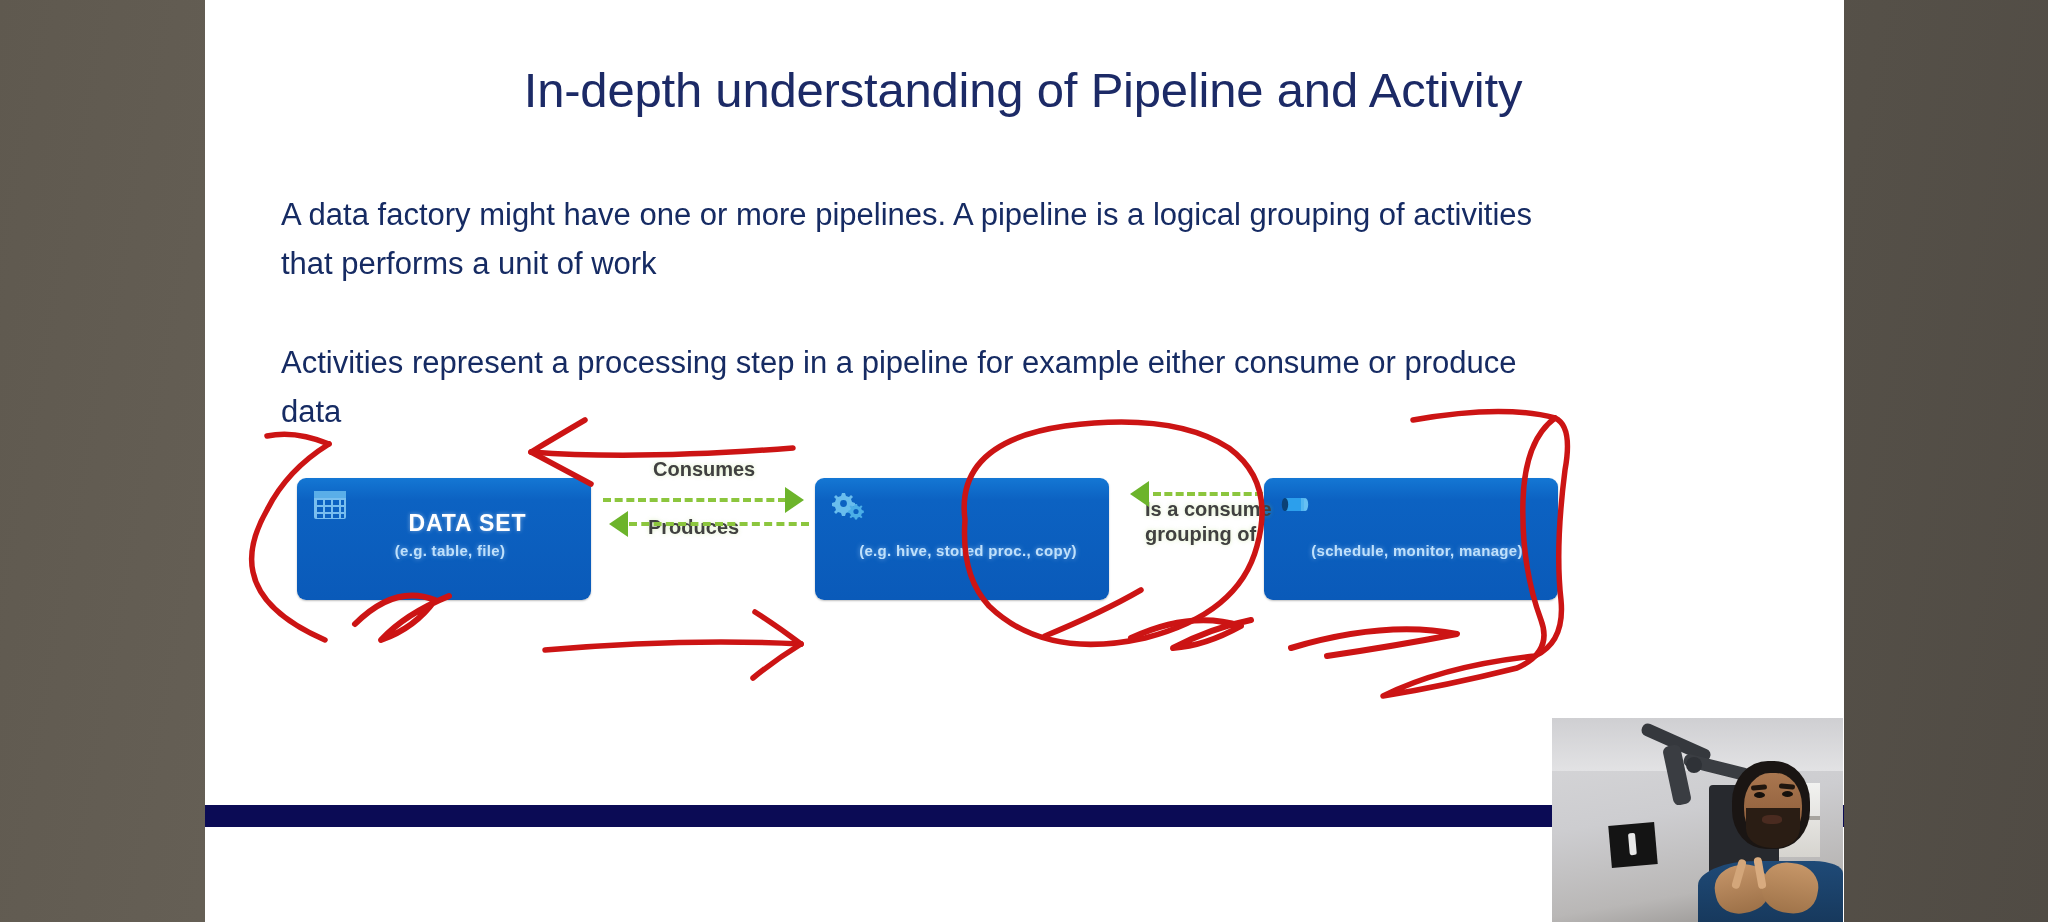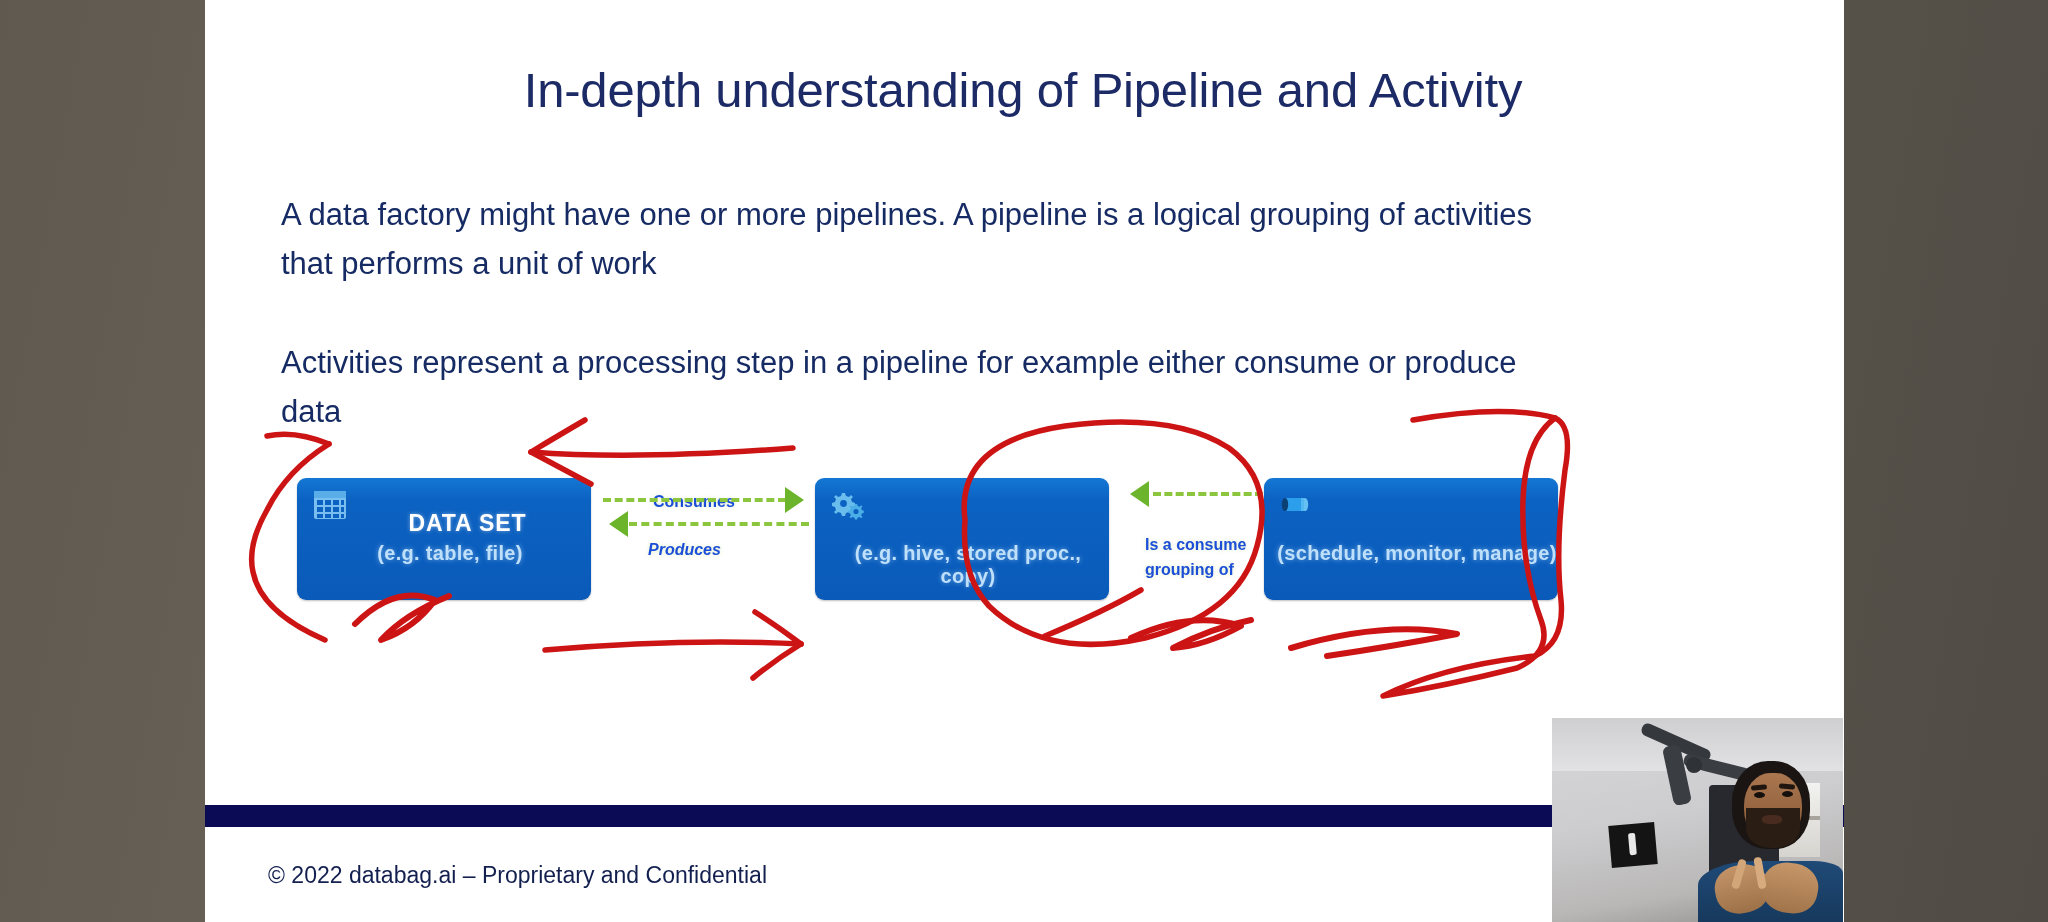--- a/index.html
+++ b/index.html
@@ -66,45 +66,44 @@
     font-weight: bold;
     letter-spacing: 0.9px;
     color: #ffffff;
     text-shadow: 0 0 4px rgba(255,255,255,.45);
     padding-left: 47px;
   }
   .node .n-sub {
     position: absolute;
     left: 12px; right: 0; top: 64px;
     text-align: center;
-    font-size: 20px;
+    font-size: 15px;
     font-weight: bold;
     letter-spacing: .3px;
     color: #bfe0fb;
     text-shadow: 0 0 5px rgba(180,220,255,.6);
   }
   .node .n-icon {
     position: absolute;
     left: 16px; top: 12px;
     width: 34px; height: 30px;
     opacity: .95;
   }
   #node-dataset  { left: 92px;  width: 294px; }
   #node-activity { left: 610px; width: 294px; }
   #node-pipeline { left: 1059px;width: 294px; }
 
   
   .glabel {
     position: absolute;
-    color: #1d4ed8;
+    color: #404040;
     font-weight: bold;
-    font-size: 16px;
+    font-size: 20px;
     text-shadow: 0 0 4px rgba(160,210,90,.35);
     white-space: nowrap;
-    margin-top: 35px;
   }
   .dline {
     position: absolute;
     height: 0;
     border-top: 4px dashed #8cc63e;
   }
   .tri { position: absolute; width: 0; height: 0; }
   .tri-r { border-left: 19px solid #6cb42b; border-top: 13px solid transparent; border-bottom: 13px solid transparent; }
   .tri-l { border-right: 19px solid #6cb42b; border-top: 13px solid transparent; border-bottom: 13px solid transparent; }
 
@@ -239,21 +238,21 @@
             <rect x="21" y="8" width="3" height="13" fill="#57bcf4"></rect>
           </svg>
         </span>
         <div class="n-sub">(schedule, monitor, manage)</div>
       </div>
 
       <div class="glabel" style="left:448px; top:38px;">Consumes</div>
       <div class="dline" style="left:398px; top:78px; width:183px;"></div>
       <div class="tri tri-r" style="left:580px; top:67px;"></div>
 
-      <div class="glabel" style="left:443px; top:86px;font-style:italic;">Produces</div>
+      <div class="glabel" style="left:443px; top:96px;">Produces</div>
       <div class="dline" style="left:424px; top:102px; width:180px;"></div>
       <div class="tri tri-l" style="left:404px; top:91px;"></div>
 
       <div class="glabel" style="left:940px; top:77px; line-height:25px;">
         <span>Is a consume</span><br>
         <span>grouping of</span>
       </div>
       <div class="dline" style="left:948px; top:72px; width:110px;"></div>
       <div class="tri tri-l" style="left:925px; top:61px;"></div>
     </div>
@@ -280,21 +279,20 @@
         <path d="M926 638 Q986 610 1036 626 Q1000 646 968 648 Q1006 628 1046 620" stroke-width="6"></path>
 
         <path d="M1086 648 Q1180 620 1252 634 Q1190 646 1122 656" stroke-width="6"></path>
 
         <path d="M1208 420 Q1298 404 1350 418 Q1368 426 1360 470 Q1350 548 1356 600 Q1360 642 1330 656"></path>
         <path d="M1350 418 Q1320 440 1318 500 Q1316 566 1336 620 Q1348 652 1312 668 Q1240 686 1178 696 Q1238 666 1330 656"></path>
       </g>
     </svg>
 
     <div id="footer-bar"></div>
-    <div id="footer-text">© 2022 databag.ai – Proprietary and Confidential</div>
   </div>
 
   <div id="webcam">
     <div class="cam-wall"></div>
     <div class="cam-ceiling"></div>
     <div class="cam-fan-b1"></div>
     <div class="cam-fan-b2"></div>
     <div class="cam-fan-b3"></div>
     <div class="cam-fan-hub"></div>
     <div class="cam-window">

